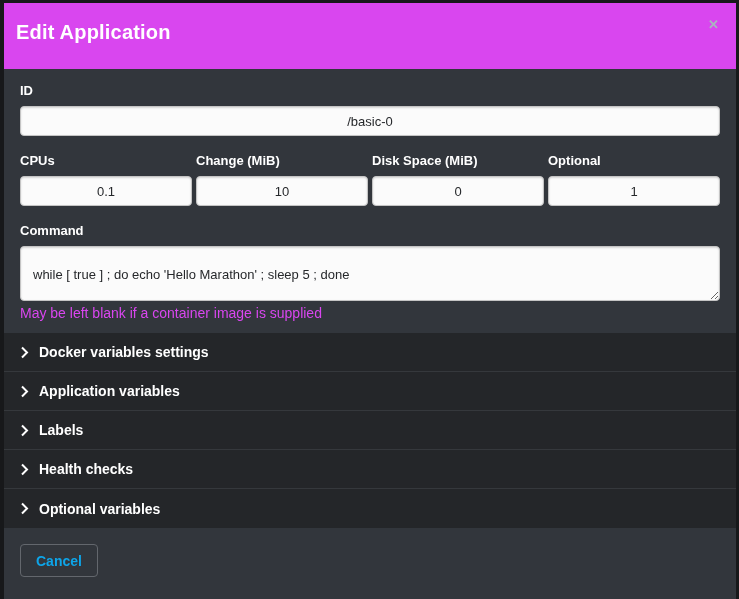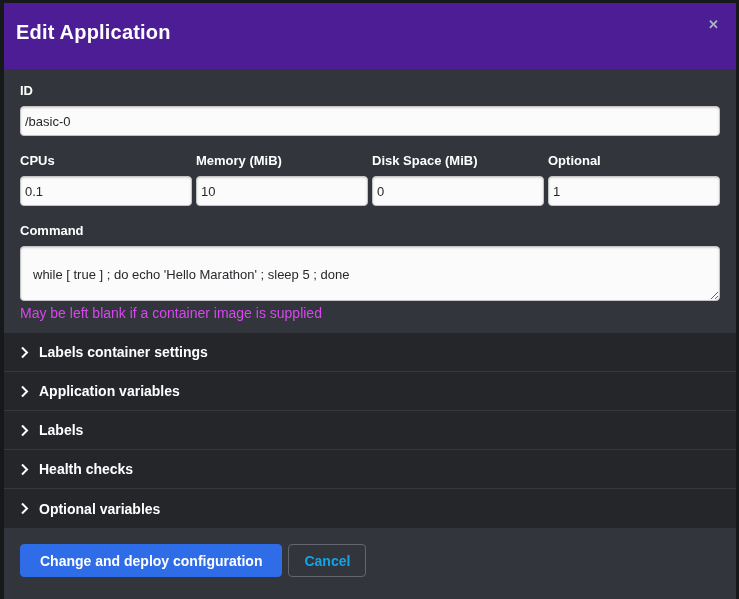--- a/index.html
+++ b/index.html
@@ -16,21 +16,21 @@
   }
   .modal {
     position: relative;
     width: 100%; height: 596px;
     display: flex; flex-direction: column;
     background: #32363c;
   }
   
   .modal-header {
     flex: 0 0 66px;
-    background: #4c1d95;
+    background: #d946ef;
     display: flex; align-items: center;
     padding: 0 16px 8px 12px;
   }
   .modal-title {
     margin: 0;
     font-size: 20px; font-weight: 600;
     color: #ffffff; letter-spacing: .2px;
   }
   .close-btn {
     position: absolute; top: 13px; right: 13px;
@@ -47,23 +47,24 @@
   .field-label {
     display: block;
     font-size: 13px; font-weight: 700; line-height: 16px;
     color: #ffffff; margin: 0 0 7px 0;
   }
   .text-input {
     display: block; width: 100%; height: 30px;
     background: #fbfbfb;
     border: 1px solid #c4c4c4; border-radius: 4px;
     box-shadow: inset 0 1px 2px rgba(0,0,0,.15);
-    padding: 0 4px;
+    padding: 0 12px;
     font-family: inherit; font-size: 13px; color: #26282b;
     outline: none;
+    text-align: center;
   }
   .field-row {
     display: grid;
     grid-template-columns: repeat(4, 1fr);
     gap: 4px;
     margin-top: 17px;
   }
   .field-command { margin-top: 17px; }
   .command-input {
     display: block; width: 100%; height: 55px;
@@ -132,21 +133,21 @@
         <label class="field-label">ID</label>
         <input class="text-input" type="text" value="/basic-0" style="">
       </div>
 
       <div class="field-row">
         <div class="field">
           <label class="field-label">CPUs</label>
           <input class="text-input" type="text" value="0.1" style="">
         </div>
         <div class="field">
-          <label class="field-label">Memory (MiB)</label>
+          <label class="field-label">Change (MiB)</label>
           <input class="text-input" type="text" value="10" style="">
         </div>
         <div class="field">
           <label class="field-label">Disk Space (MiB)</label>
           <input class="text-input" type="text" value="0" style="">
         </div>
         <div class="field">
           <label class="field-label">Optional</label>
           <input class="text-input" type="text" value="1" style="">
         </div>
@@ -161,21 +162,21 @@
     </div>
 
     <div class="sections">
 
       <div class="section-row">
         <span class="chevron">
           <svg width="9" height="13" viewBox="0 0 9 13">
               <path d="M2 1.5 L7 6.5 L2 11.5" stroke="#ffffff" stroke-width="2" fill="none"></path>
             </svg>
         </span>
-        <span class="section-label">Labels container settings</span>
+        <span class="section-label">Docker variables settings</span>
       </div>
 
       <div class="section-row">
         <span class="chevron">
           <svg width="9" height="13" viewBox="0 0 9 13">
               <path d="M2 1.5 L7 6.5 L2 11.5" stroke="#ffffff" stroke-width="2" fill="none"></path>
             </svg>
         </span>
         <span class="section-label">Application variables</span>
       </div>
@@ -203,18 +204,17 @@
           <svg width="9" height="13" viewBox="0 0 9 13">
               <path d="M2 1.5 L7 6.5 L2 11.5" stroke="#ffffff" stroke-width="2" fill="none"></path>
             </svg>
         </span>
         <span class="section-label">Optional variables</span>
       </div>
 
     </div>
 
     <div class="modal-footer">
-      <button class="btn btn-primary">Change and deploy configuration</button>
       <button class="btn btn-cancel">Cancel</button>
     </div>
 
   </div>
 </div>
 
 </body></html>

